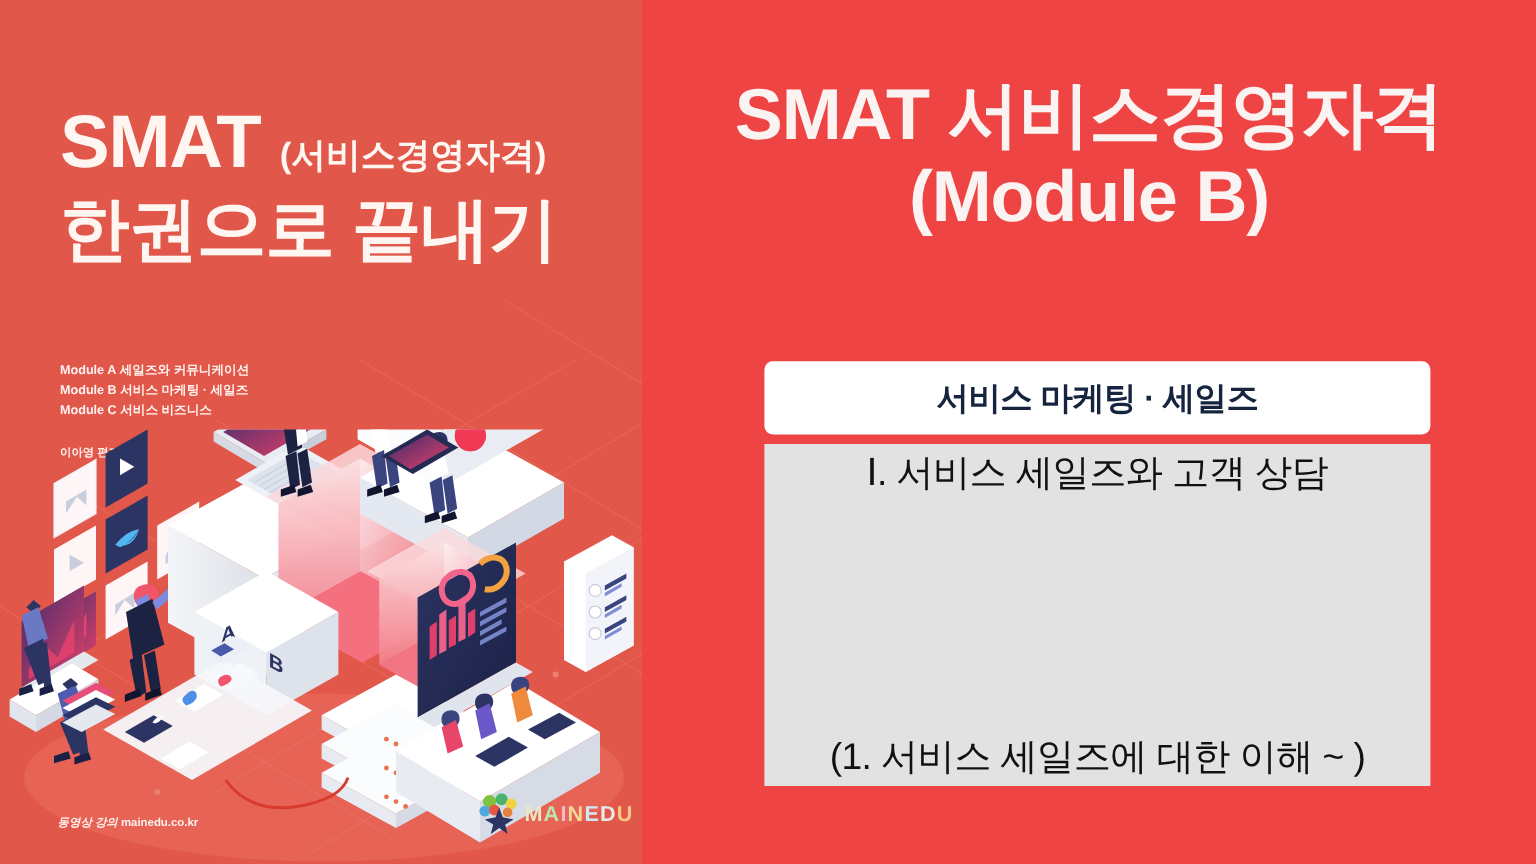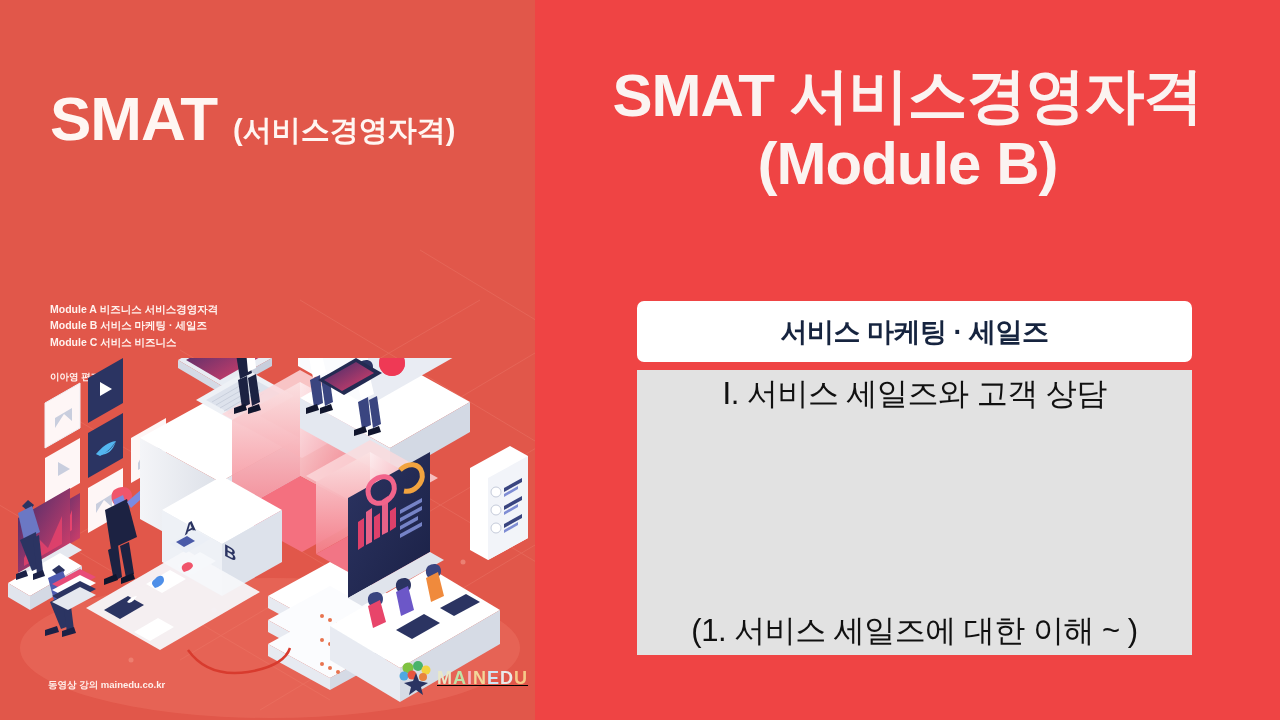--- a/index.html
+++ b/index.html
@@ -31,26 +31,26 @@
     letter-spacing:-1px;line-height:1.1;
   }
 
   .modules{position:absolute;left:50px;top:301px;line-height:1.55;}
   .mod-row{font-size:10.5px;color:#FFF2EE;white-space:nowrap;}
   .mod-row b{font-weight:700;}
   .mod-row span{font-weight:600;}
   .author{position:absolute;left:50px;top:371px;font-size:9.5px;font-weight:600;color:#FFF2EE;}
 
   .site{position:absolute;left:48px;top:679px;font-size:9.5px;font-weight:600;color:#FFF0EC;white-space:nowrap;}
-  .site .kr{font-weight:700;}
+  .site .kr{font-weight:700;font-style:italic;}
 
   
   .logo{position:absolute;left:398px;top:661px;display:flex;align-items:center;}
   .logo-mark{position:relative;width:36px;height:34px;margin-right:3px;}
-  .logo-text{font-size:18px;font-weight:700;letter-spacing:1px;text-decoration:underline;}
+  .logo-text{font-size:18px;font-weight:700;letter-spacing:1px;}
   .lt-m{color:#E8E8C8;} .lt-a{color:#BFE3A8;} .lt-i{color:#F3B9C8;}
   .lt-n{color:#F2D79A;} .lt-e{color:#CFE6F5;} .lt-d{color:#E9E9E9;} .lt-u{color:#F6C98A;}
 
   
   #illo{position:absolute;left:0;top:358px;width:535px;height:362px;}
 
   
   #right{position:absolute;left:535px;top:0;width:745px;height:528px;}
   .main-title{
     position:absolute;left:20px;top:62px;width:705px;
@@ -102,26 +102,27 @@
           <circle cx="214" cy="610" r="2.5"></circle>
         <circle cx="131" cy="660" r="2.5"></circle>
       </g>
     </svg>
 
     <div class="cover-title">
       <div class="ct-line1">
         <span class="ct-smat">SMAT</span>
         <span class="ct-paren">(서비스경영자격)</span>
       </div>
+      <div class="ct-line2">한권으로 끝내기</div>
     </div>
 
     <div class="modules">
       <div class="mod-row">
         <b>Module A</b>
-        <span>비즈니스 서비스경영자격</span>
+        <span>세일즈와 커뮤니케이션</span>
       </div>
       <div class="mod-row">
         <b>Module B</b>
         <span>서비스 마케팅 · 세일즈</span>
       </div>
       <div class="mod-row">
         <b>Module C</b>
         <span>서비스 비즈니스</span>
       </div>
     </div>

